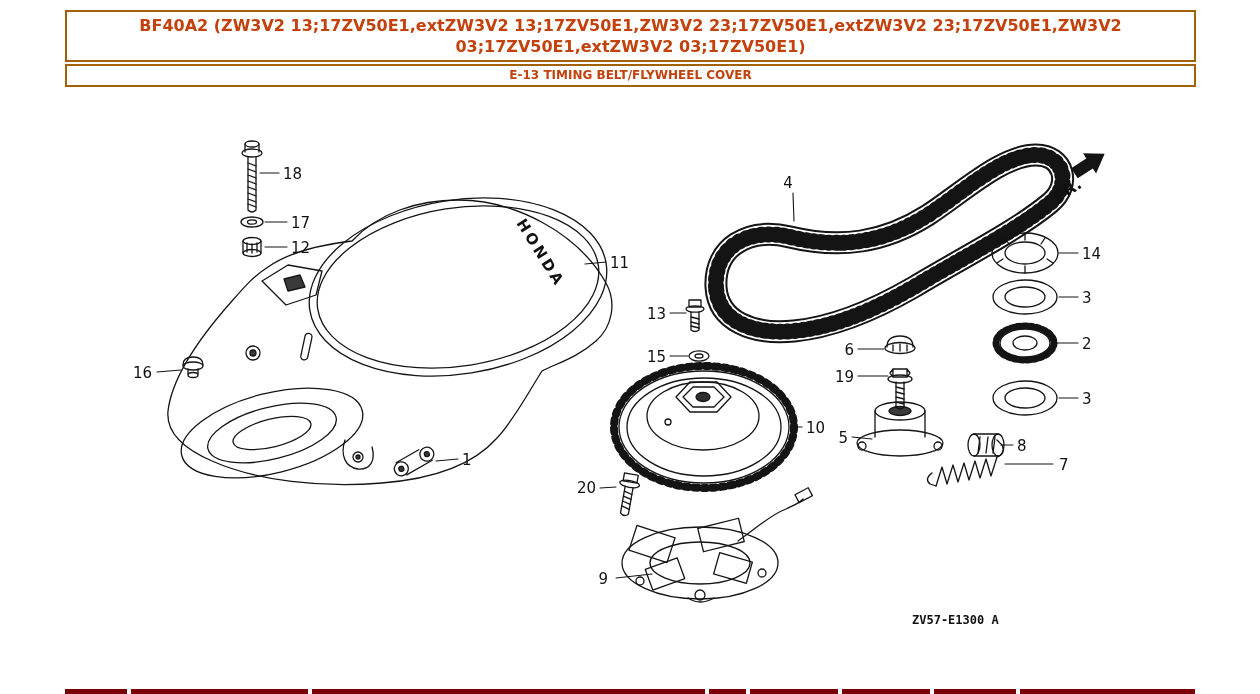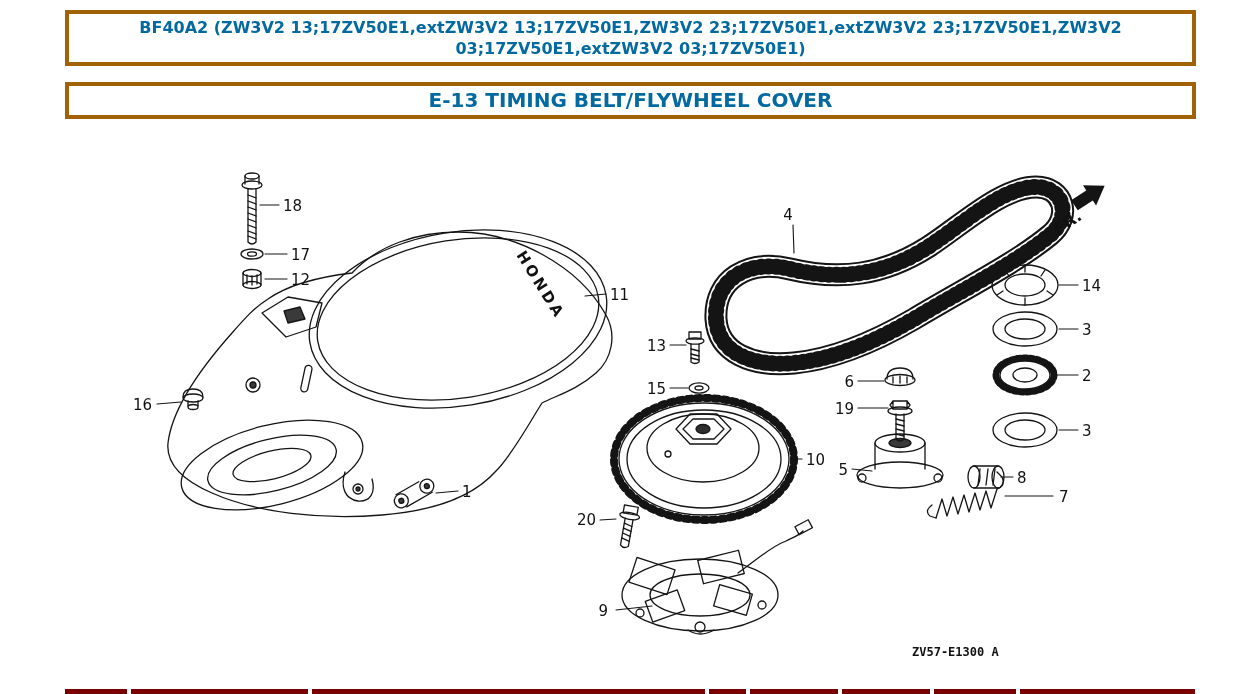--- a/index.html
+++ b/index.html
@@ -1,23 +1,23 @@
 <!DOCTYPE html>
 <html><head>
 <meta charset="utf-8">
 <style>
   html,body{margin:0;padding:0;}
   body{width:1260px;height:694px;background:#fff;overflow:hidden;
        font-family:"Liberation Sans",sans-serif;}
   .page{position:relative;width:1260px;height:694px;background:#fff;}
-  .hdr-box{box-sizing:border-box;width:1131px;margin-left:65px;border:4px solid #a16207;
-           text-align:center;font-weight:bold;color:#0369a1;background:#fff;}
+  .hdr-box{box-sizing:border-box;width:1131px;margin-left:65px;border:2px solid #a16207;
+           text-align:center;font-weight:bold;color:#c2410c;background:#fff;}
   .hdr-model{margin-top:10px;font-size:16px;line-height:1.32;padding:3px 14px;
              font-family:"DejaVu Sans",sans-serif;}
-  .hdr-section{margin-top:16px;font-size:20px;line-height:1.25;padding:2px 10px;
+  .hdr-section{margin-top:2px;font-size:12px;line-height:1.25;padding:2px 10px;
              font-family:"DejaVu Sans",sans-serif;}
   .diagram{position:relative;width:1124px;height:575px;margin-top:8px;}
   .diagram svg{position:absolute;left:0;top:0;}
   .callout{font-family:"DejaVu Sans",sans-serif;font-size:15px;fill:#111;}
   .code-text{font-family:"DejaVu Sans Mono",monospace;font-size:12px;font-weight:bold;fill:#111;}
   .fr-text{font-family:"DejaVu Sans",sans-serif;font-size:16px;font-weight:bold;fill:#111;}
   .brand-text{font-family:"DejaVu Sans",sans-serif;font-size:15px;font-weight:bold;fill:#111;letter-spacing:3px;}
   .footer{position:absolute;left:65px;bottom:0;height:15px;display:flex;gap:4px;}
   .footer-seg{height:15px;}
 </style>

